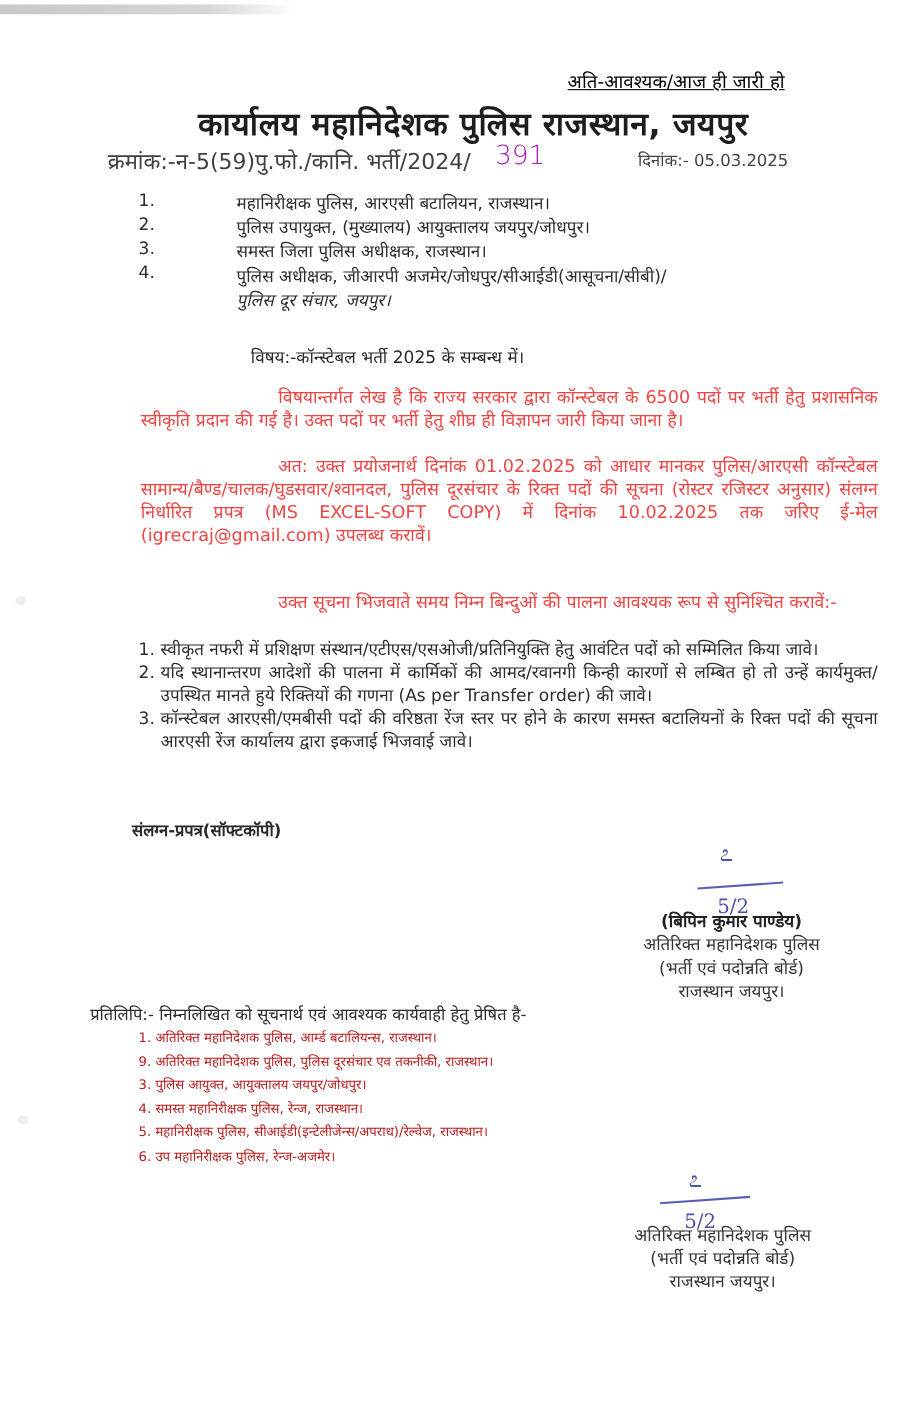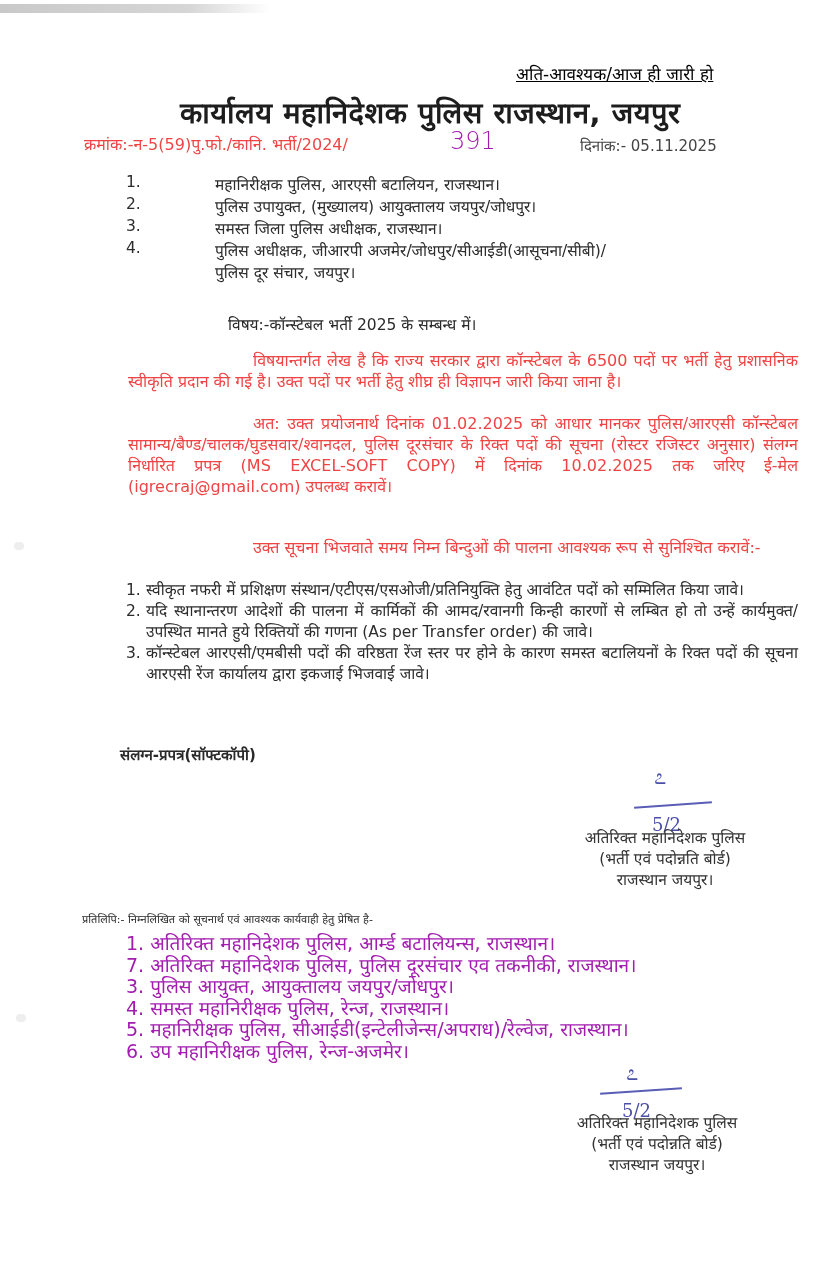--- a/index.html
+++ b/index.html
@@ -7,74 +7,74 @@
     width: 838px; height: 1280px; background: #ffffff; position: relative; overflow: hidden;
     font-family: "DejaVu Sans", sans-serif; color: #2a2a2a;
   }
   .topbar {
     position: absolute; left: 0; top: 4px; width: 270px; height: 9px;
     background: linear-gradient(to right, #c9c9c9, #d6d6d6 70%, rgba(230,230,230,0));
   }
   .abs { position: absolute; white-space: nowrap; }
   .urgent { left: 516px; top: 62px; font-size: 17px; text-decoration: underline; color: #000000; }
   .office { left: 180px; top: 92px; font-size: 29px; font-weight: bold; color: #1d1d1d; letter-spacing: 0.5px; }
-  .ref { left: 84px; top: 133px; font-size: 16px; color: #ef4444; }
+  .ref { left: 98px; top: 133px; font-size: 20px; color: #404040; }
   .refnum { left: 450px; top: 127px; font-size: 24px; color: #a21caf; font-family: "DejaVu Sans", sans-serif; font-weight: 300; }
   .date { left: 580px; top: 135px; font-size: 15px; color: #444; }
   .addr { font-size: 15.5px; color: #2c2c2c; }
   .addr .n { position: absolute; left: 0; }
   .addr .t { position: absolute; left: 42px; margin-left: 47px; }
   .subject { left: 228px; top: 313px; font-size: 15.5px; }
   .para { position: absolute; left: 128px; width: 670px; font-size: 16px; line-height: 21px; text-align: justify; color: #ef4444; white-space: normal; }
   .para .indent { display: inline-block; width: 125px; }
   .pointlist { position: absolute; left: 126px; width: 672px; font-size: 15.5px; line-height: 21px; color: #2c2c2c; }
   .point { display: flex; margin-bottom: 0; }
   .point .pn { width: 20px; flex: none; }
   .point .pt { text-align: justify; flex: 1; }
   .attach { left: 120px; top: 744px; font-size: 15px; font-weight: bold; }
   .sigblock { position: absolute; text-align: center; font-size: 15.5px; line-height: 21px; color: #333; }
   .signame { font-weight: bold; color: #222; }
   .sig { position: absolute; color: #4b4fa8; font-family: "DejaVu Serif", serif; }
   .sig .top { position: absolute; font-size: 22px; }
   .sig .line { position: absolute; height: 2px; background: #5a5db5; transform: rotate(-4deg); }
   .sig .bot { position: absolute; font-size: 18px; margin-top: 10px; }
-  .cc-head { left: 82px; top: 911px; font-size: 11px; }
-  .cclist { position: absolute; left: 126px; top: 933px; font-size: 19px; line-height: 21.5px; color: #a21caf; }
+  .cc-head { left: 82px; top: 911px; font-size: 15px; }
+  .cclist { position: absolute; left: 126px; top: 933px; font-size: 12px; line-height: 21.5px; color: #b91c1c; }
   .cclist .row { white-space: nowrap; }
   .margin-mark { position: absolute; width: 10px; height: 8px; background: #eeeeee; border-radius: 4px; }
 </style>
 </head>
 <body>
 
 <div class="topbar"></div>
 
 <div class="abs urgent">अति-आवश्यक/आज ही जारी हो</div>
 <div class="abs office">कार्यालय महानिदेशक पुलिस राजस्थान, जयपुर</div>
 <div class="abs ref">क्रमांक:-न-5(59)पु.फो./कानि. भर्ती/2024/</div>
 <div class="abs refnum">391</div>
-<div class="abs date">दिनांक:- 05.11.2025</div>
+<div class="abs date">दिनांक:- 05.03.2025</div>
 
 <div class="abs addr" style="left:126px; top:173px; width:680px;">
   <div style="position:relative; height:22px;">
     <span class="n">1.</span>
     <span class="t">महानिरीक्षक पुलिस, आरएसी बटालियन, राजस्थान।</span>
   </div>
   <div style="position:relative; height:22px;">
     <span class="n">2.</span>
     <span class="t">पुलिस उपायुक्त, (मुख्यालय) आयुक्तालय जयपुर/जोधपुर।</span>
   </div>
   <div style="position:relative; height:22px;">
     <span class="n">3.</span>
     <span class="t">समस्त जिला पुलिस अधीक्षक, राजस्थान।</span>
   </div>
   <div style="position:relative; height:22px;">
     <span class="n">4.</span>
     <span class="t">पुलिस अधीक्षक, जीआरपी अजमेर/जोधपुर/सीआईडी(आसूचना/सीबी)/</span>
   </div>
-  <div style="position:relative; height:22px;">
+  <div style="position:relative; height:22px;font-style:italic;">
     <span class="t">पुलिस दूर संचार, जयपुर।</span>
   </div>
 </div>
 
 <div class="abs subject">विषय:-कॉन्स्टेबल भर्ती 2025 के सम्बन्ध में।</div>
 
 <div class="para" style="top:350px;">
   <span class="indent"></span><span>विषयान्तर्गत लेख है कि राज्य सरकार द्वारा कॉन्स्टेबल के 6500 पदों पर भर्ती हेतु प्रशासनिक स्वीकृति प्रदान की गई है। उक्त पदों पर भर्ती हेतु शीघ्र ही विज्ञापन जारी किया जाना है।</span>
 </div>
 
@@ -103,29 +103,30 @@
 
 <div class="abs attach">संलग्न-प्रपत्र(सॉफ्टकॉपी)</div>
 
 <div class="sig" style="left:632px; top:764px; width:90px; height:66px;">
   <span class="top" style="left:22px; top:0;">೭</span>
   <div class="line" style="left:2px; top:40px; width:78px;"></div>
   <span class="bot" style="left:20px; top:40px;">5/2</span>
 </div>
 
 <div class="sigblock" style="left:540px; top:828px; width:250px;">
+  <div class="signame">(बिपिन कुमार पाण्डेय)</div>
   <div>अतिरिक्त महानिदेशक पुलिस</div>
   <div>(भर्ती एवं पदोन्नति बोर्ड)</div>
   <div>राजस्थान जयपुर।</div>
 </div>
 
 <div class="abs cc-head">प्रतिलिपि:- निम्नलिखित को सूचनार्थ एवं आवश्यक कार्यवाही हेतु प्रेषित है-</div>
 <div class="cclist">
   <div class="row">1. अतिरिक्त महानिदेशक पुलिस, आर्म्ड बटालियन्स, राजस्थान।</div>
-  <div class="row">7. अतिरिक्त महानिदेशक पुलिस, पुलिस दूरसंचार एव तकनीकी, राजस्थान।</div>
+  <div class="row">9. अतिरिक्त महानिदेशक पुलिस, पुलिस दूरसंचार एव तकनीकी, राजस्थान।</div>
   <div class="row">3. पुलिस आयुक्त, आयुक्तालय जयपुर/जोधपुर।</div>
   <div class="row">4. समस्त महानिरीक्षक पुलिस, रेन्ज, राजस्थान।</div>
   <div class="row">5. महानिरीक्षक पुलिस, सीआईडी(इन्टेलीजेन्स/अपराध)/रेल्वेज, राजस्थान।</div>
   <div class="row">6. उप महानिरीक्षक पुलिस, रेन्ज-अजमेर।</div>
 </div>
 
 <div class="sig" style="left:598px; top:1060px; width:100px; height:60px;">
   <span class="top" style="left:28px; top:0;">೭</span>
   <div class="line" style="left:2px; top:30px; width:82px;"></div>
   <span class="bot" style="left:24px; top:30px;">5/2</span>

